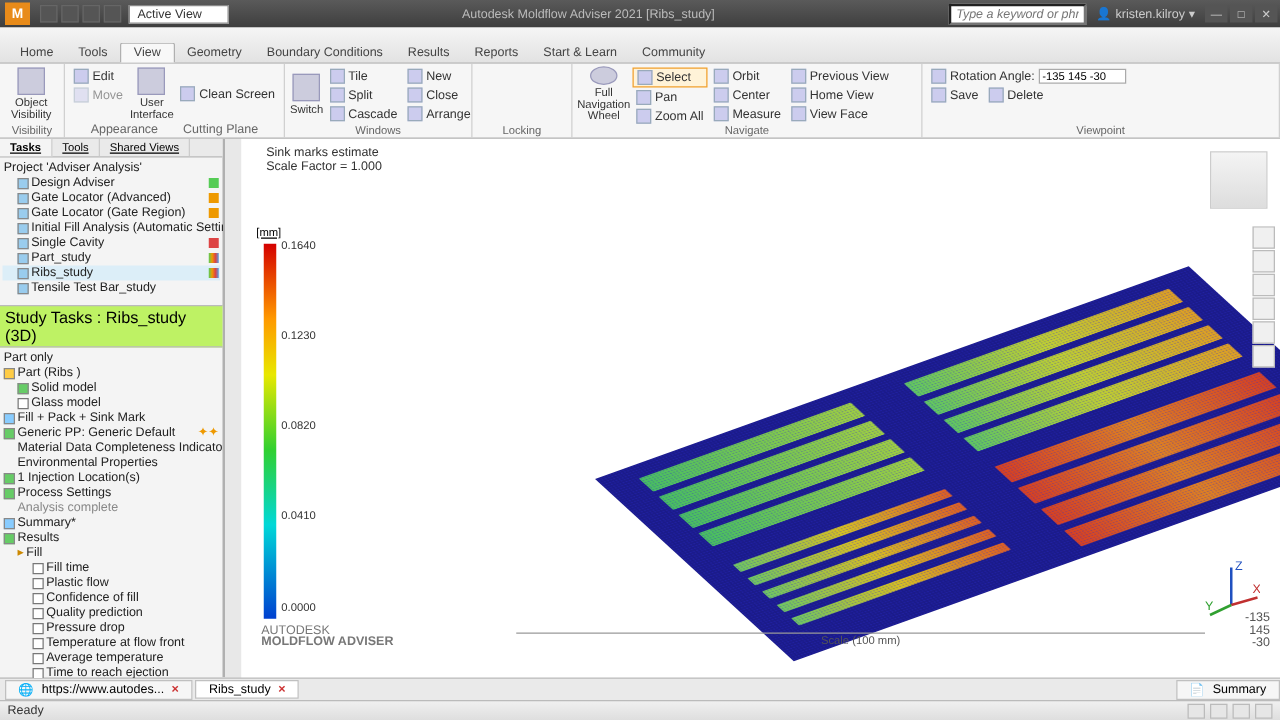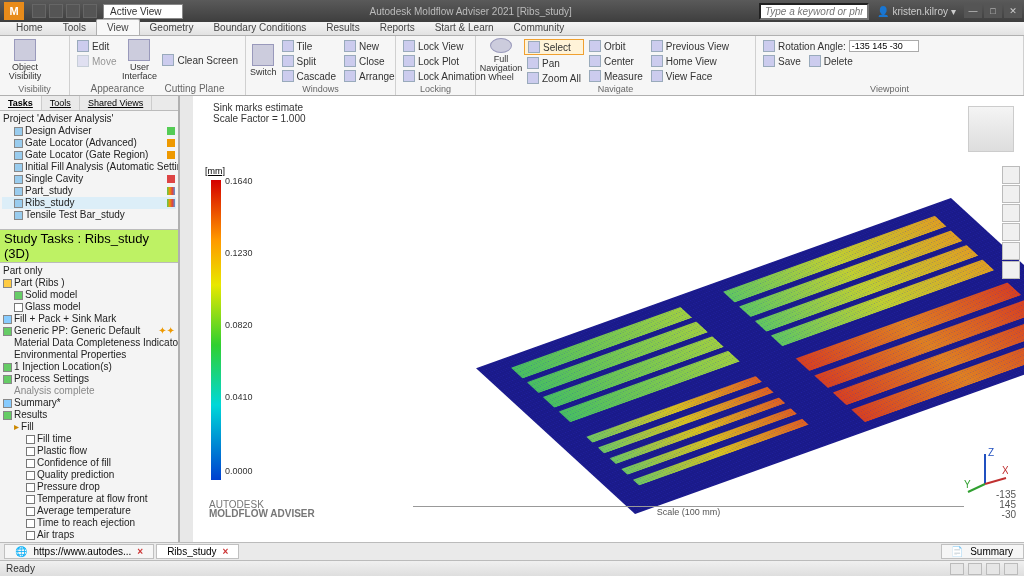--- a/index.html
+++ b/index.html
@@ -11,21 +11,21 @@
 .titlebar .qat { display: flex; gap: 3px; align-items: center; margin-left: 4px; }
 .titlebar .qat-btn { width: 14px; height: 14px; background: #555; border:1px solid #666; }
 .titlebar .active-view { background:#fff; color:#333; padding:1px 20px 1px 6px; margin-left:6px; border:1px solid #888;}
 .titlebar .title { flex:1; text-align:center; color:#bbb; font-size:10px;}
 .titlebar .search { background:#fff; color:#999; padding:1px 4px; width:110px; font-style:italic; }
 .titlebar .user { color:#ccc; margin:0 8px; display:flex; align-items:center; gap:3px;}
 .titlebar .winbtns { display:flex; gap:2px; margin-right:2px;}
 .titlebar .winbtn { width:18px; height:14px; background:#555; color:#ccc; text-align:center; line-height:14px; font-size:9px;}
 
 
-.tabstrip { height: 14px; background: linear-gradient(#f5f5f5,#e2e2e2); display:flex; align-items:flex-end; padding-left:6px; border-bottom:1px solid #b0b0b0;}
+.tabstrip { height: 29px; background: linear-gradient(#f5f5f5,#e2e2e2); display:flex; align-items:flex-end; padding-left:6px; border-bottom:1px solid #b0b0b0;}
 .tabstrip .tab { padding:2px 10px; color:#444; cursor:pointer;}
 .tabstrip .tab.active { background:#f8f8f8; border:1px solid #b0b0b0; border-bottom:none; border-radius:2px 2px 0 0;}
 
 
 .ribbon { height: 60px; background:#f6f6f6; border-bottom:1px solid #b0b0b0; display:flex;}
 .ribbon-group { border-right:1px solid #d0d0d0; padding:2px 4px; display:flex; flex-direction:column; position:relative;}
 .ribbon-group .group-label { position:absolute; bottom:1px; left:0; right:0; text-align:center; color:#666; font-size:9px;}
 .ribbon-row { display:flex; gap:2px; }
 .ribbon-btn-big { width:42px; height:44px; display:flex; flex-direction:column; align-items:center; justify-content:center; gap:2px; cursor:pointer;}
 .ribbon-btn-big .ico { width:22px; height:22px; background:#ccd; border:1px solid #99b;}
@@ -125,21 +125,21 @@
   <div class="tab active">View</div>
   <div class="tab">Geometry</div>
   <div class="tab">Boundary Conditions</div>
   <div class="tab">Results</div>
   <div class="tab">Reports</div>
   <div class="tab">Start &amp; Learn</div>
   <div class="tab">Community</div>
 </div>
 
 <div class="ribbon">
-  <div class="ribbon-group" style="width:70px">
+  <div class="ribbon-group" style="width:52px">
     <div class="ribbon-btn-big">
         <div class="ico"></div>
         <div class="lbl">Object
 Visibility</div>
       </div>
     <div class="group-label">Visibility</div>
   </div>
   <div class="ribbon-group" style="width:176px">
     <div class="ribbon-row">
       <div class="ribbon-col">
@@ -195,34 +195,20 @@
           </div>
         <div class="ribbon-btn-sm">
             <span class="ico"></span>
             <span>Arrange</span>
           </div>
       </div>
     </div>
     <div class="group-label">Windows</div>
   </div>
   <div class="ribbon-group" style="width:80px">
-    <div class="ribbon-col">
-      <div class="ribbon-btn-sm">
-          <span class="ico"></span>
-          <span>Lock View</span>
-        </div>
-      <div class="ribbon-btn-sm">
-          <span class="ico"></span>
-          <span>Lock Plot</span>
-        </div>
-      <div class="ribbon-btn-sm">
-          <span class="ico"></span>
-          <span>Lock Animation</span>
-        </div>
-    </div>
     <div class="group-label">Locking</div>
   </div>
   <div class="ribbon-group" style="width:280px">
     <div class="ribbon-row">
       <div class="ribbon-btn-big">
           <div class="ico" style="border-radius:50%"></div>
           <div class="lbl">Full Navigation
 Wheel</div>
         </div>
       <div class="ribbon-col">

